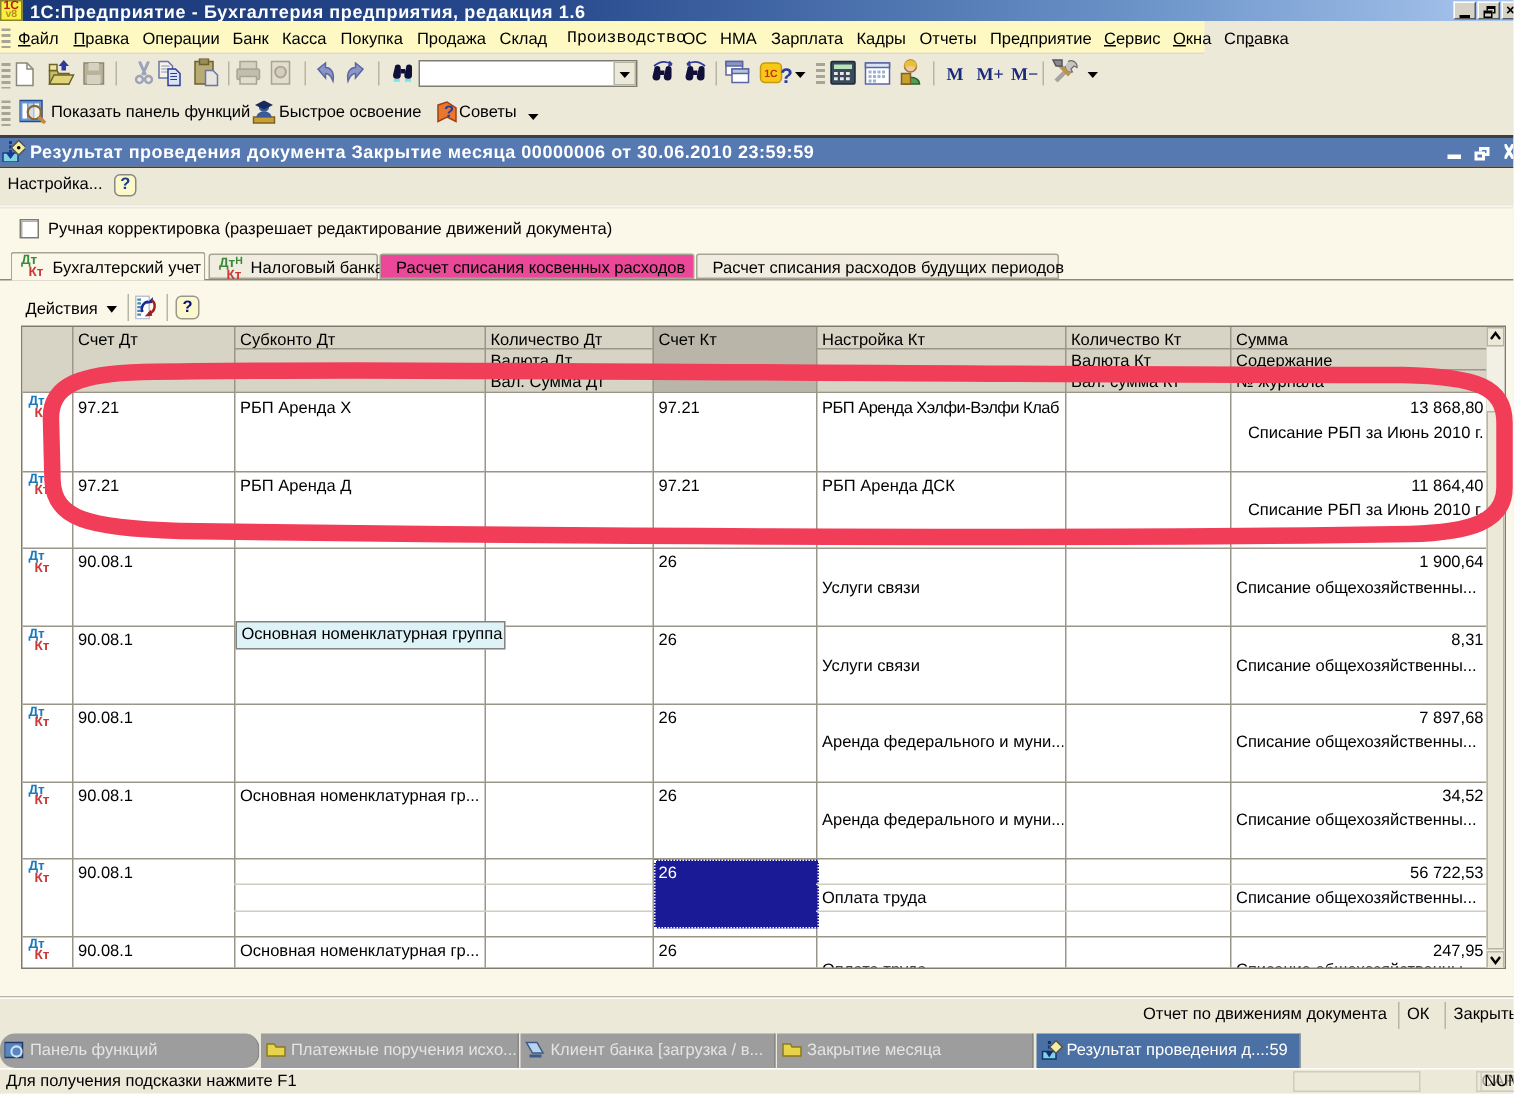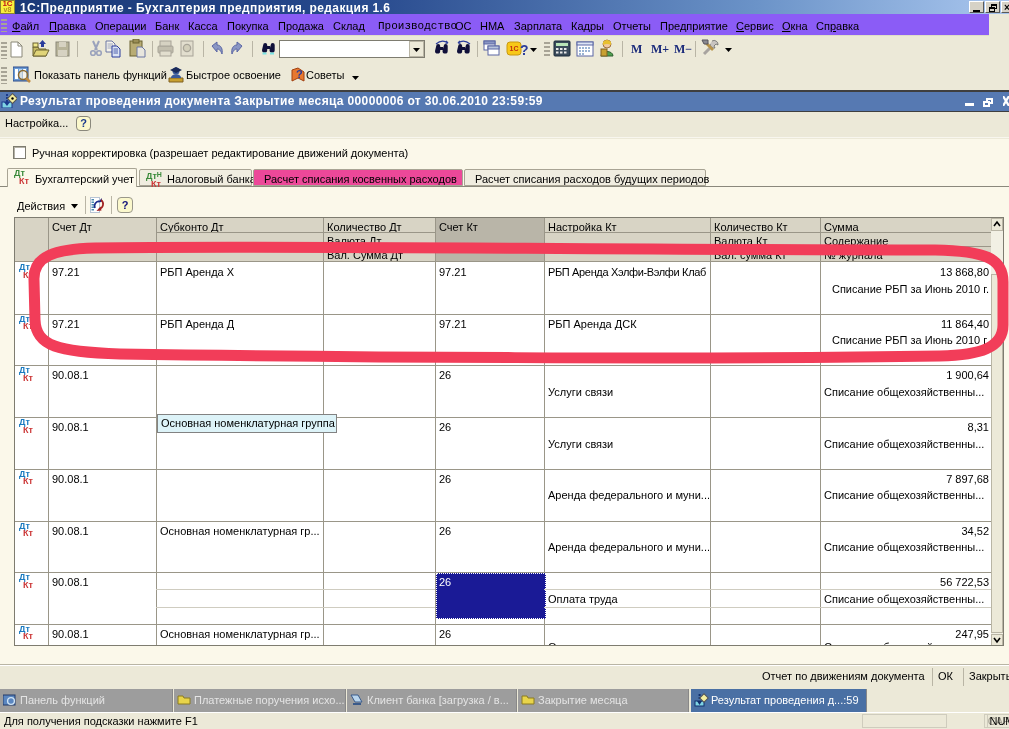--- a/index.html
+++ b/index.html
@@ -17,21 +17,21 @@
 
 <div class="abs" style="left:969px;top:1px;width:15px;height:12px;background:#d6d2c6;border:1px solid #fff;border-right-color:#5a5a5a;border-bottom-color:#5a5a5a">
     <div class="abs" style="left:3px;top:8px;width:7px;height:2px;background:#000"></div>
   </div>
 <div class="abs" style="left:985px;top:1px;width:15px;height:12px;background:#d6d2c6;border:1px solid #fff;border-right-color:#5a5a5a;border-bottom-color:#5a5a5a">
     <div class="abs" style="left:5px;top:2px;width:6px;height:5px;border:1px solid #000;border-top-width:2px"></div>
     <div class="abs" style="left:3px;top:5px;width:6px;height:5px;border:1px solid #000;border-top-width:2px;background:#d6d2c6"></div>
   </div>
 <div class="abs" style="left:1001px;top:1px;width:8px;height:12px;background:#d6d2c6;border:1px solid #fff;border-right:none;border-bottom-color:#5a5a5a;font-weight:bold;font-size:10px;line-height:11px;padding-left:2px">×</div>
 
-<div class="abs" id="menubar" style="left:0;top:14px;width:989px;height:22px;background:#8b5cf6;border-bottom:1px solid #e0dcc8">
+<div class="abs" id="menubar" style="left:0;top:14px;width:803px;height:22px;background:#fef9c3;border-bottom:1px solid #e0dcc8">
     <div class="abs" style="left: 12px; top: 6px;"><span class="u">Ф</span>айл</div>
     <div class="abs" style="left: 49px; top: 6px;"><span class="u">П</span>равка</div>
     <div class="abs" style="left: 95px; top: 6px;">Операции</div>
     <div class="abs" style="left: 155px; top: 6px;">Банк</div>
     <div class="abs" style="left: 188px; top: 6px;">Касса</div>
     <div class="abs" style="left: 227px; top: 6px;">Покупка</div>
     <div class="abs" style="left: 278px; top: 6px;">Продажа</div>
     <div class="abs" style="left: 333px; top: 6px;">Склад</div>
     <div class="abs" style="left: 378px; top: 6px; font-family: Liberation Mono, monospace;">Производство</div>
     <div class="abs" style="left: 455px; top: 6px;">ОС</div>
@@ -400,21 +400,21 @@
 <div class="abs" style="left:0;top:664px;width:1009px;height:1px;background:#b9b5a5"></div>
 <div class="abs" style="left:0;top:665px;width:1009px;height:1px;background:#fff"></div>
 <div class="abs" style="left:0;top:666px;width:1009px;height:23px;background:#ece9d8"></div>
 <div class="abs" style="left:762px;top:670px">Отчет по движениям документа</div>
 <div class="sep" style="left:932px;top:668px;height:18px"></div>
 <div class="abs" style="left:938px;top:670px;font-weight:normal">ОК</div>
 <div class="sep" style="left:963px;top:668px;height:18px"></div>
 <div class="abs" style="left:969px;top:670px">Закрыть</div>
 
 <div class="abs" id="mdibar" style="left:0;top:689px;width:1009px;height:23px;background:#ece9d8">
-    <div class="abs" style="left: 0px; top: 0px; width: 173px; height: 23px; background: rgb(157, 157, 157); border-right: 1px solid rgb(136, 136, 136); color: rgb(228, 228, 228); overflow: hidden;">
+    <div class="abs" style="left: 0px; top: 0px; width: 173px; height: 23px; background: rgb(157, 157, 157); border-right: 1px solid rgb(136, 136, 136); color: rgb(228, 228, 228); overflow: hidden; border-radius: 10px;">
       <span style="position:absolute;left:20px;top:5px;white-space:nowrap">Панель функций</span>
       <svg style="position:absolute;left:3px;top:5px" width="14" height="12">
         <rect x="0" y="1" width="12" height="10" fill="#5a86c0" stroke="#223a6a"></rect>
         <circle cx="8" cy="7" r="3.4" fill="none" stroke="#d0e4f4" stroke-width="1.4"></circle>
       </svg>
     </div>
     <div class="abs" style="left: 174px; top: 0px; width: 172px; height: 23px; background: rgb(157, 157, 157); border-right: 1px solid rgb(136, 136, 136); color: rgb(228, 228, 228); overflow: hidden;">
       <span style="position:absolute;left:20px;top:5px;white-space:nowrap">Платежные поручения исхо...</span>
       <svg style="position:absolute;left:3px;top:5px" width="14" height="12">
         <path d="M1 3 L1 10 L13 10 L13 4 L7 4 L6 2 L1 2 Z" fill="#e8d44a" stroke="#8a7a20"></path>

